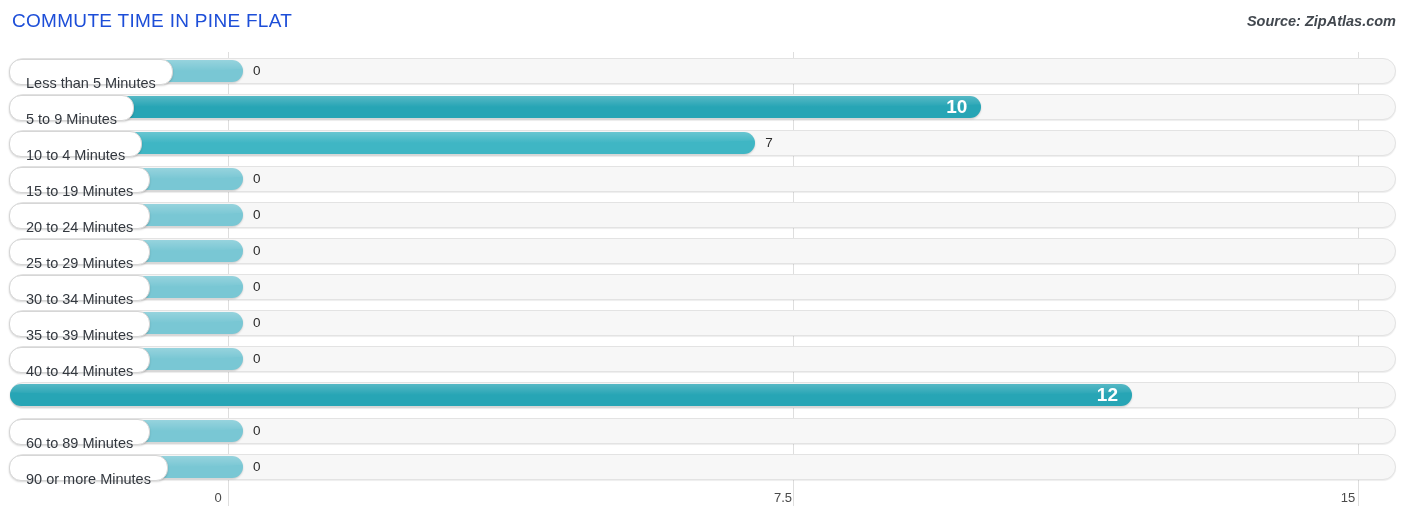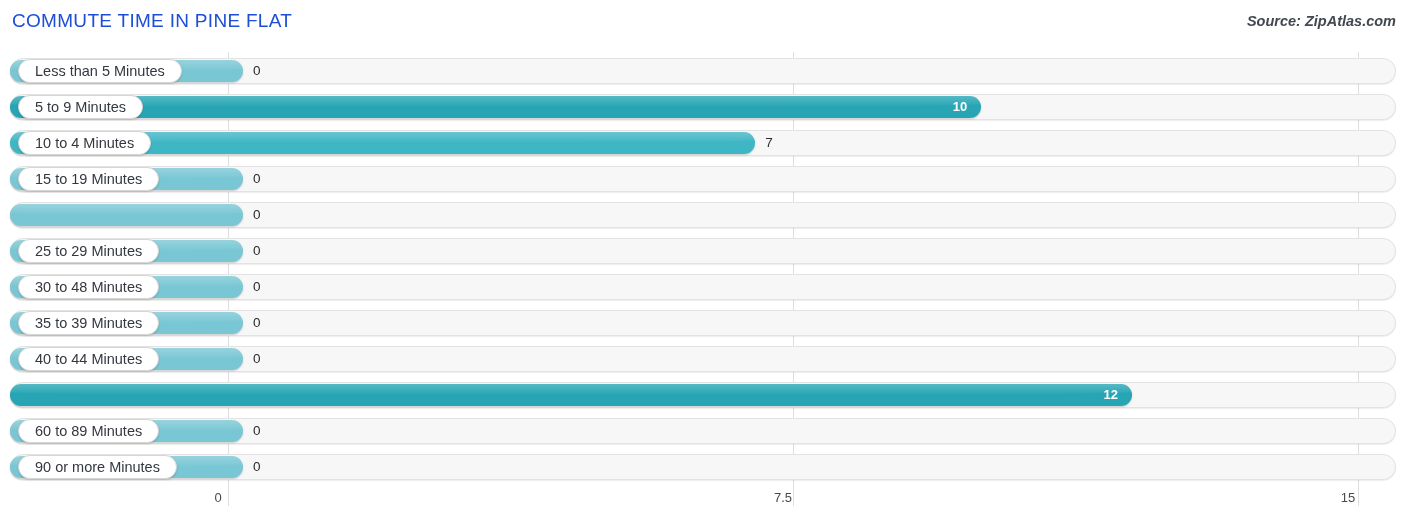--- a/index.html
+++ b/index.html
@@ -58,37 +58,37 @@
   .bar-gloss {
     position: absolute; left: 0; right: 0; top: 0;
     height: 48%;
     border-radius: 11px 11px 40% 40%;
     background: linear-gradient(180deg, rgba(255,255,255,.22), rgba(255,255,255,0));
     pointer-events: none;
   }
   
   .val-in {
     position: absolute; top: 0; height: 22px; line-height: 22px;
-    color: #ffffff; font-size: 13px; font-weight: bold;
+    color: #ffffff; font-size: 19px; font-weight: bold;
     right: 14px;
   }
   
   .val-out {
     position: absolute;
     height: 22px; line-height: 22px;
     color: #2b2b2b; font-size: 13.5px; font-weight: normal;
   }
   
   .pill {
-    position: absolute; left: 18px; top: 3px;
+    position: absolute; left: 9px; top: 3px;
     height: 24px; line-height: 23px;
     background: #ffffff;
     border: 1px solid #d6d6d6;
     border-radius: 12px;
-    padding: 0 16px;
+    padding: 12px 16px;
     font-size: 14.5px; color: #33383f;
     white-space: nowrap;
     box-shadow: 0 1px 2px rgba(0,0,0,.16);
   }
 
   
   #axis { position: absolute; left: 0; top: 484px; width: 1406px; height: 40px; }
   .tick-label {
     position: absolute; top: 6px;
     font-size: 13px; color: #4a4a4a;
@@ -143,36 +143,37 @@
         </div>
         <div class="val-out" style="left: 253px; top: 4px;">0</div>
         <div class="pill">15 to 19 Minutes</div>
       </div>
       <div class="row" style="top: 148px; width: 1406px;">
         <div class="track"></div>
         <div class="bar" style="width: 233px; background: rgb(121, 199, 212);">
           <div class="bar-gloss"></div>
         </div>
         <div class="val-out" style="left: 253px; top: 4px;">0</div>
+        <div class="pill">20 to 24 Minutes</div>
       </div>
       <div class="row" style="top: 184px; width: 1406px;">
         <div class="track"></div>
         <div class="bar" style="width: 233px; background: rgb(121, 199, 212);">
           <div class="bar-gloss"></div>
         </div>
         <div class="val-out" style="left: 253px; top: 4px;">0</div>
         <div class="pill">25 to 29 Minutes</div>
       </div>
       <div class="row" style="top: 220px; width: 1406px;">
         <div class="track"></div>
         <div class="bar" style="width: 233px; background: rgb(121, 199, 212);">
           <div class="bar-gloss"></div>
         </div>
         <div class="val-out" style="left: 253px; top: 4px;">0</div>
-        <div class="pill">30 to 48 Minutes</div>
+        <div class="pill">30 to 34 Minutes</div>
       </div>
       <div class="row" style="top: 256px; width: 1406px;">
         <div class="track"></div>
         <div class="bar" style="width: 233px; background: rgb(121, 199, 212);">
           <div class="bar-gloss"></div>
         </div>
         <div class="val-out" style="left: 253px; top: 4px;">0</div>
         <div class="pill">35 to 39 Minutes</div>
       </div>
       <div class="row" style="top: 292px; width: 1406px;">

